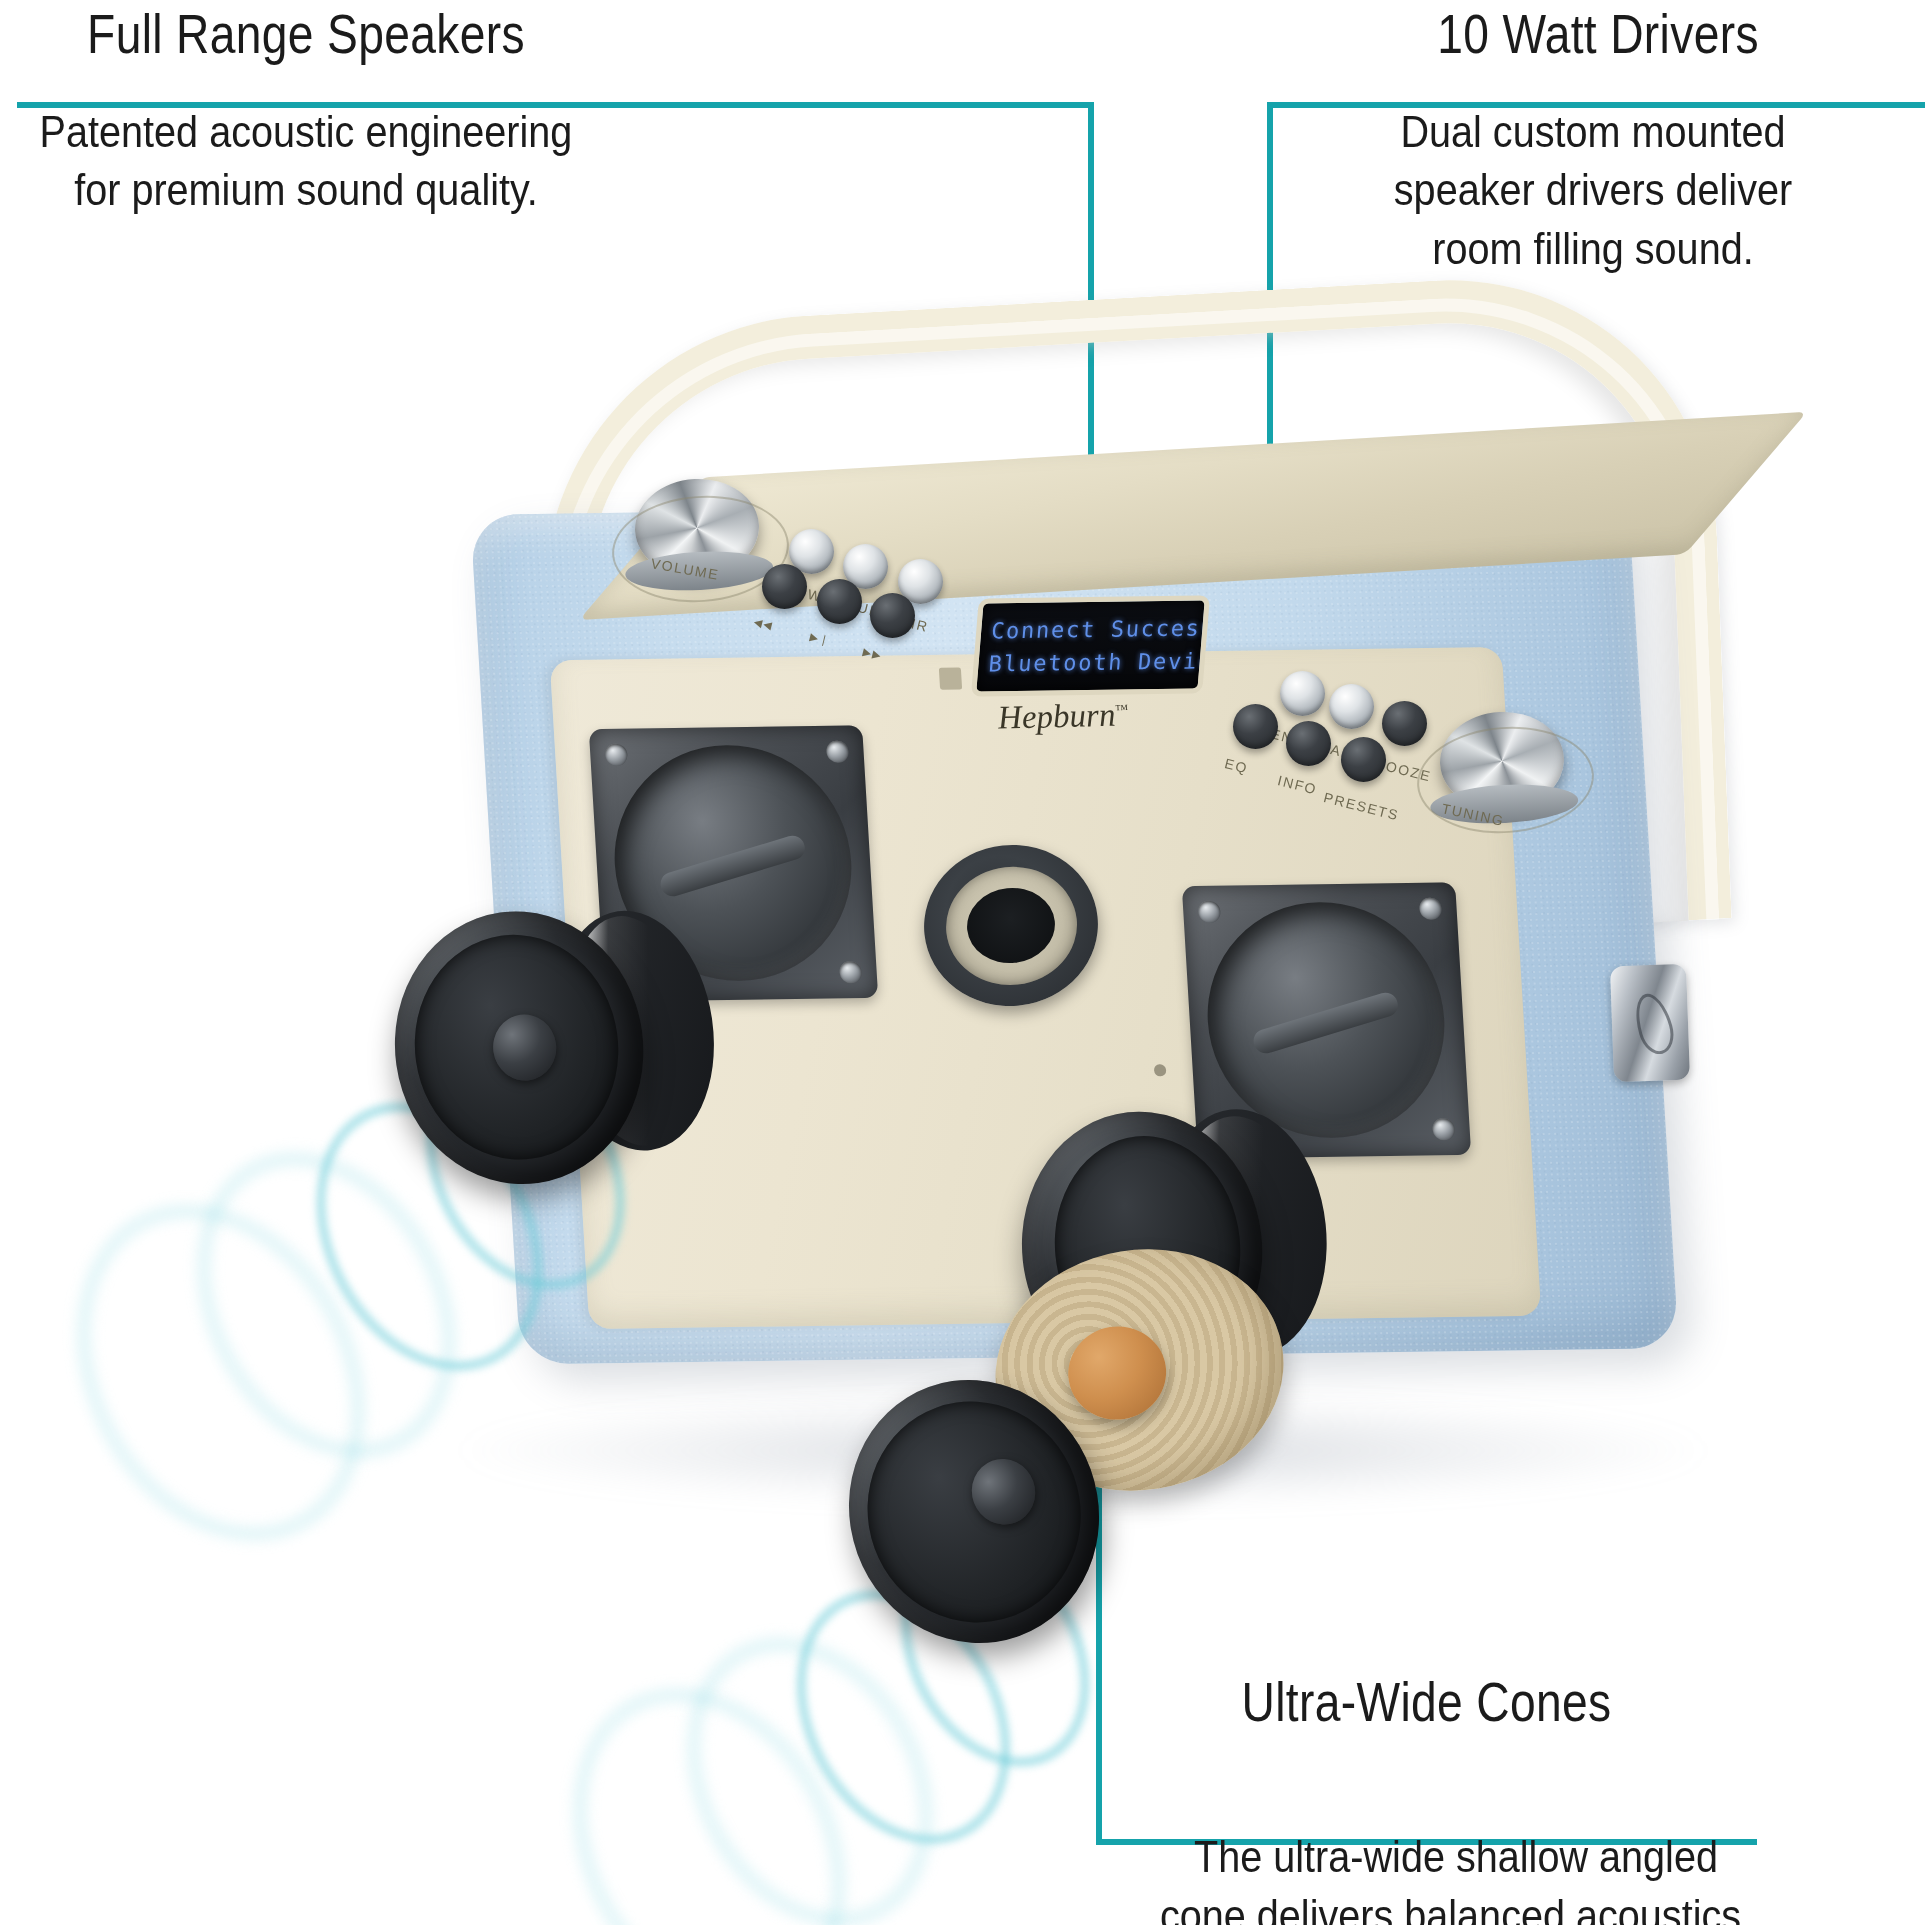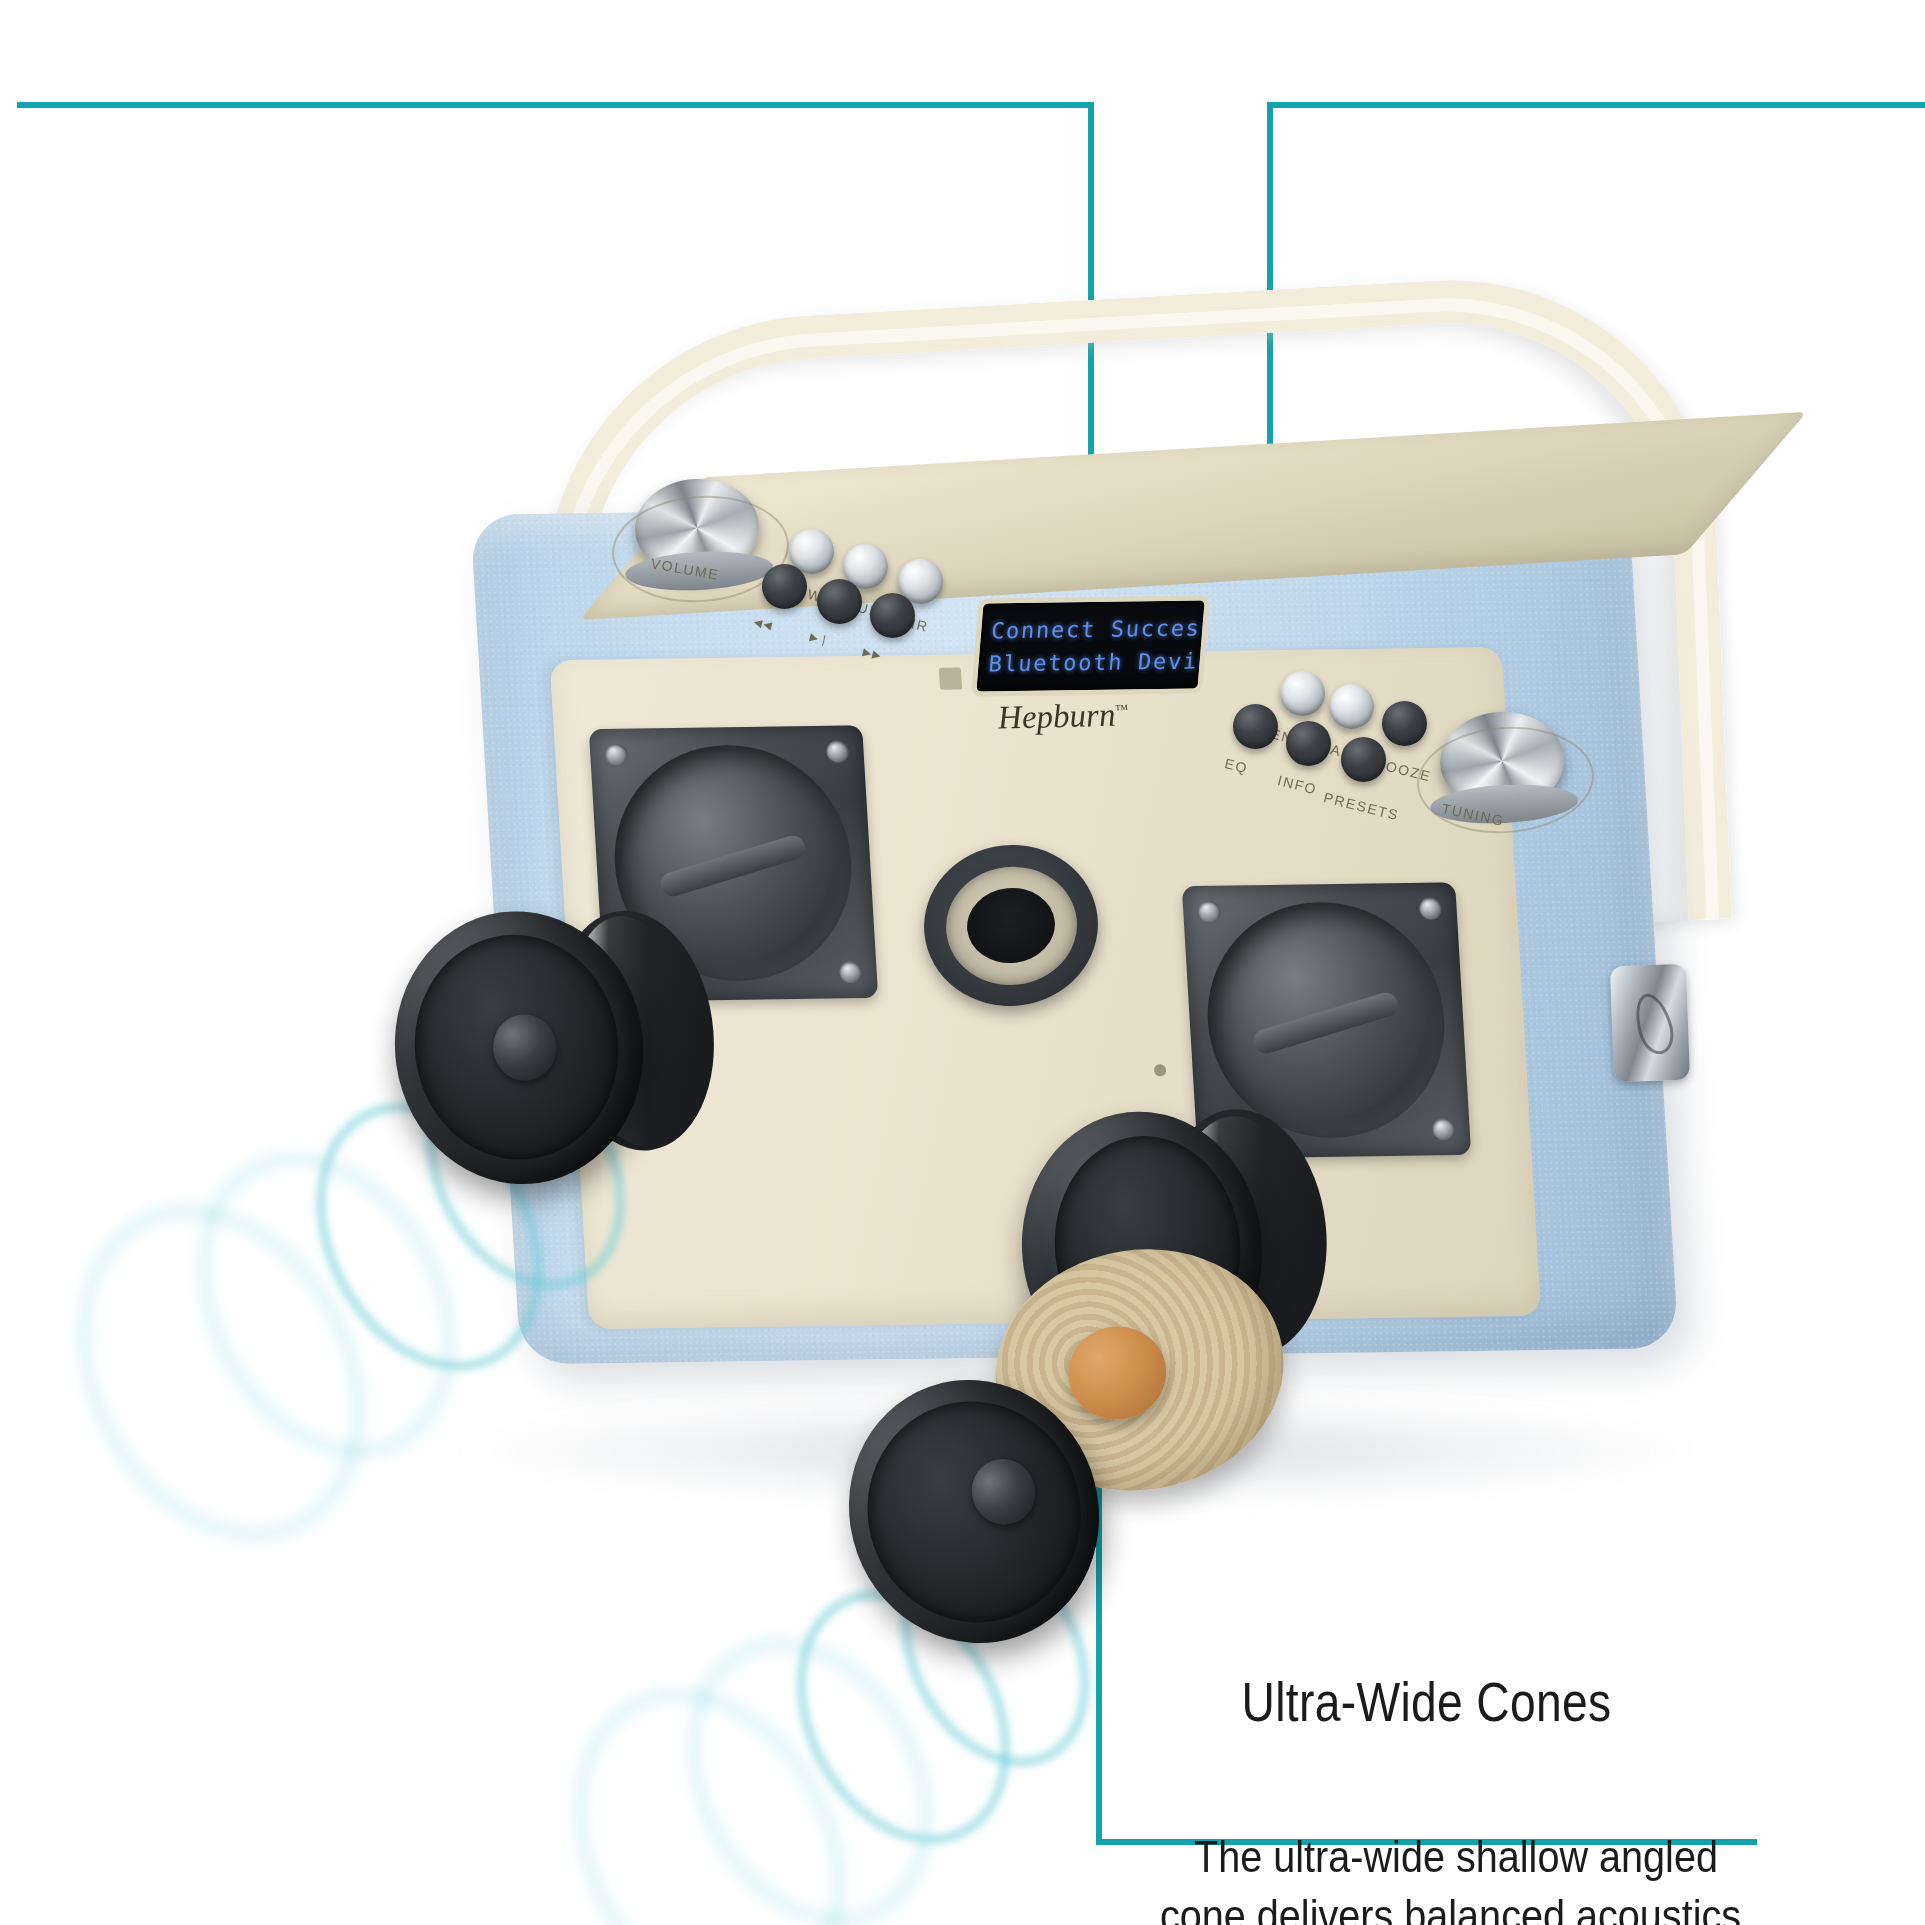--- a/index.html
+++ b/index.html
@@ -491,21 +491,36 @@
     </div>
 
     <div class="driver" style="left:850px; top:1379px; width:248px; height:265px; transform:rotate(-20deg);">
       <div class="basket" style="width:248px; height:265px;"></div>
       <div class="surround" style="left:18px; top:21.5px; width:212px; height:222px;"></div>
       <div class="dome" style="left:127px; top:91px; width:63px; height:66px;"></div>
     </div>
 
   </div>
 
-
+  <div class="callout" style="left:16.5px; top:6.6px; width:1077px;">
+    <div class="title t-center" style="width:546px; margin-left:16.5px;">Full Range Speakers</div>
+    <div class="body b-center" style="width:628px; margin-left:-25px; margin-top:41px;">
+      <div>Patented acoustic engineering</div>
+      <div>for premium sound quality.</div>
+    </div>
+  </div>
+
+  <div class="callout" style="left:1267px; top:6.6px; width:659px;">
+    <div class="title t-center" style="width:612px; margin-left:25px;">10 Watt Drivers</div>
+    <div class="body b-center" style="width:636px; margin-left:8.3px; margin-top:41px;">
+      <div>Dual custom mounted</div>
+      <div>speaker drivers deliver</div>
+      <div>room filling sound.</div>
+    </div>
+  </div>
 
   <div class="callout" style="left:1096px; top:1675px; width:661px;">
     <div class="title b-center" style="width:661px;">Ultra-Wide Cones</div>
     <div class="body b-center" style="width:830px; margin-left:-55px; margin-top:98px;">
       <div>The ultra-wide shallow angled</div>
       <div>cone delivers balanced acoustics.</div>
     </div>
   </div>
 
 </div>

